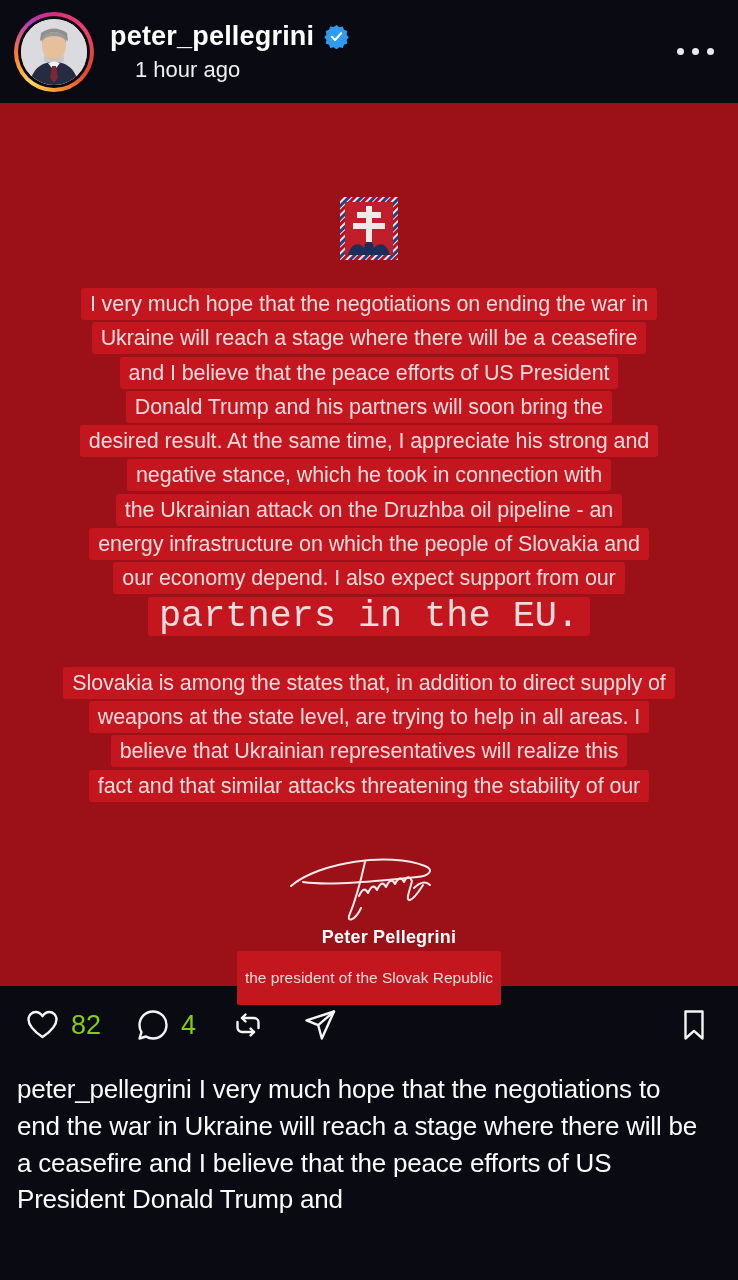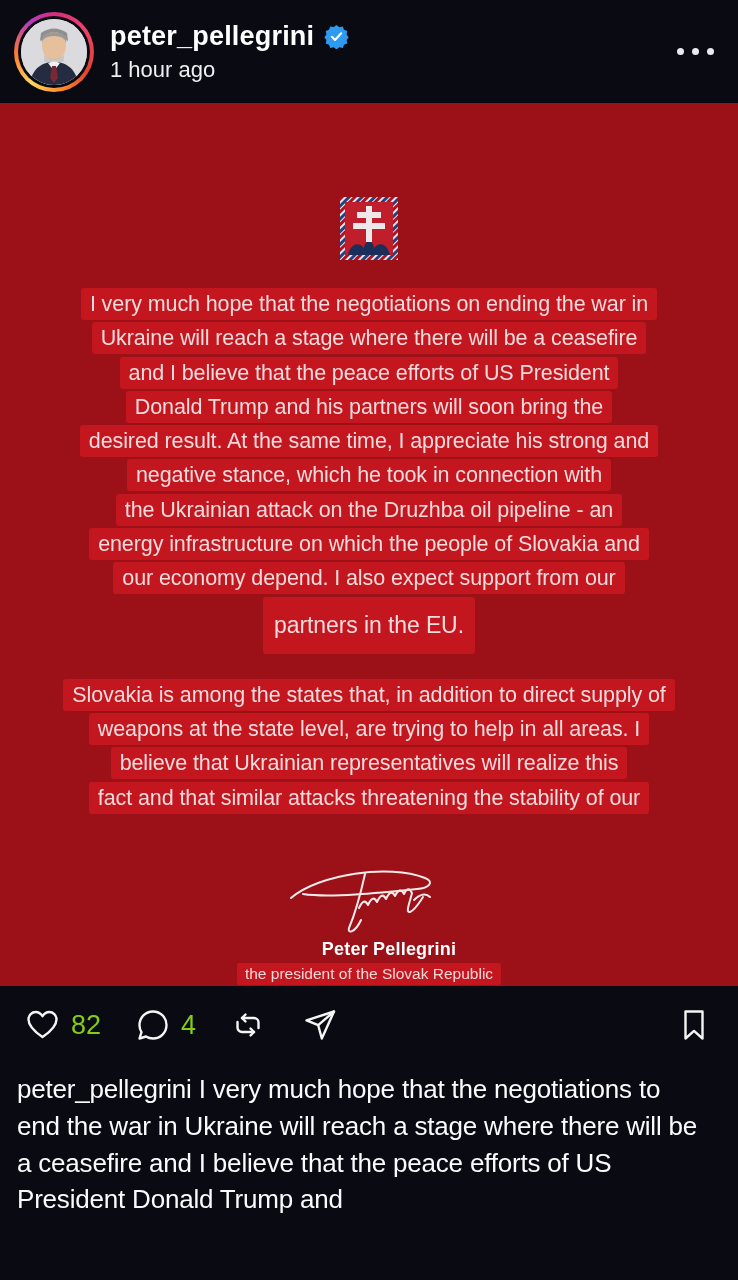--- a/index.html
+++ b/index.html
@@ -16,49 +16,49 @@
     width:80px; height:80px; border-radius:50%; flex:0 0 auto;
     background:conic-gradient(from 0deg, #d62e7c, #ee3f6e 14%, #e0452f 34%, #ff8a2a 47%, #ffd75e 60%, #ff7a30 74%, #b43bbf 89%, #d62e7c);
     display:flex; align-items:center; justify-content:center;
   }
   .avatar-hole { width:72px; height:72px; border-radius:50%; background:#0a0a13; display:flex; align-items:center; justify-content:center; }
   .avatar { width:66px; height:66px; border-radius:50%; overflow:hidden; background:#d9d9dd; }
   .user-block { margin-left:16px; flex:1 1 auto; }
   .username-row { display:flex; align-items:center; }
   .username { font-size:27px; font-weight:bold; color:#fff; letter-spacing:.2px; }
   .badge { margin-left:10px; width:25px; height:25px; }
-  .timestamp { font-size:22px; color:#efeff2; margin-top:5px; }
+  .timestamp { font-size:22px; color:#efeff2; margin-top:5px;margin-left:25px; }
   .more-options { display:flex; gap:8px; padding:10px 2px; cursor:pointer; }
   .more-options i { width:7px; height:7px; border-radius:50%; background:#e9e9f2; display:block; }
 
   
   .post-image {
     position:relative; width:738px; height:883px; background:#9c1018;
     padding-top:94px; text-align:center;
   }
   .coa { display:block; margin:0 auto; }
   .para1 { margin-top:28px; }
   .para2 { margin-top:25px; }
   .tl { line-height:32.3px; white-space:nowrap; }
   .tl span {
     display:inline-block; white-space:nowrap;
     background:#c4161f; color:#f2dbdc;
     font-size:21.5px; letter-spacing:-.1px;
     padding:3px 9px; border-radius:3px; line-height:26px;
   }
   .tl-big { line-height:42px; }
-  .tl-big span { font-size:23px; line-height:33px; padding:12px 11px; }
+  .tl-big span { font-size:37px; line-height:33px; padding:3px 11px;font-family:Liberation Mono, monospace; }
 
   .signature-block { margin-top:40px; }
   .signature-svg { display:block; margin:0 auto; }
   .sig-name { font-size:18px; font-weight:bold; color:#fff; margin-top:1px; letter-spacing:.2px;padding-left:40px; }
   .sig-title { margin-top:3px; }
   .sig-title span {
     display:inline-block; background:#c4161f; color:#f0d9da;
-    font-size:15.5px; padding:2px 8px; border-radius:2px;
+    font-size:15.5px; padding:18px 8px; border-radius:2px;
   }
 
   
   .action-bar { display:flex; align-items:center; padding:21px 26px 14px 24px; }
   .act-group { display:flex; align-items:center; }
   .act-count { font-size:27px; color:#84cc16; margin-left:10px; }
   .ml1 { margin-left:34px; } .ml2 { margin-left:36px; }
   .spacer { flex:1 1 auto; }
   .icon-btn { display:flex; align-items:center; cursor:pointer; }
 

